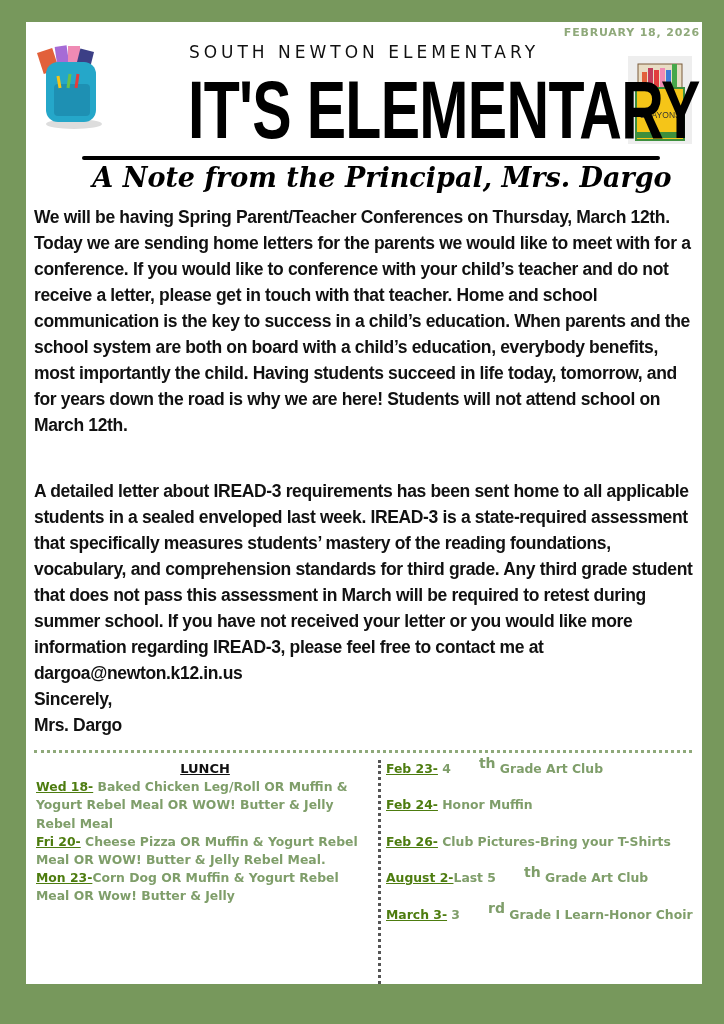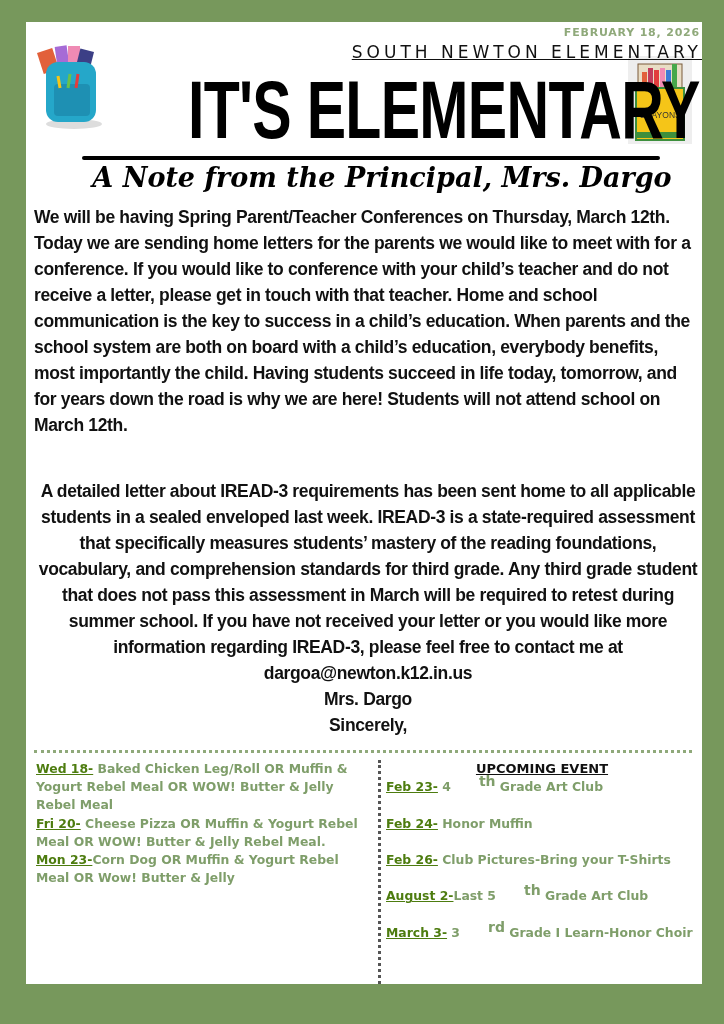--- a/index.html
+++ b/index.html
@@ -1,28 +1,28 @@
 <!DOCTYPE html>
 <html><head>
 <meta charset="utf-8">
 <style>
   * { box-sizing: border-box; margin: 0; padding: 0; }
   html, body { width: 724px; height: 1024px; overflow: hidden; }
   body { background: #77985c; font-family: "Liberation Sans", sans-serif; position: relative; }
   .page { position: absolute; left: 26px; top: 22px; width: 676px; height: 962px; background: #fff; }
   .date { position: absolute; right: 2px; top: 4px; font-size: 11px; font-weight: bold; color: #8fa97a; letter-spacing: 0.8px; font-family: "DejaVu Sans", sans-serif; }
-  .school { position: absolute; left: 0; right: 0; top: 20px; text-align: right; font-size: 17px; letter-spacing: 4px; color: #111; font-family: "DejaVu Sans", sans-serif; text-decoration: underline; }
+  .school { position: absolute; left: 0; right: 0; top: 20px; text-align: center; font-size: 17px; letter-spacing: 4px; color: #111; font-family: "DejaVu Sans", sans-serif; }
   .masthead { position: absolute; left: 92px; top: 44px; width: 500px; height: 88px; text-align: center; font-family: "Liberation Sans Narrow","Liberation Sans", sans-serif; font-weight: bold; font-size: 82px; line-height: 88px; color: #000; transform: scaleX(0.72); transform-origin: center; letter-spacing: -1px; white-space: nowrap; }
   .rule { position: absolute; left: 56px; top: 134px; width: 578px; height: 4px; background: #000; border-radius: 2px; }
   .note-title { position: absolute; left: 0; right: 0; top: 140px; text-align: center; font-family: "DejaVu Serif", serif; font-style: italic; font-weight: bold; font-size: 27px; color: #000; padding-left: 36px; }
   .backpack { position: absolute; left: 10px; top: 22px; width: 70px; height: 86px; }
   .crayons { position: absolute; left: 602px; top: 34px; width: 64px; height: 88px; }
   .body-text { position: absolute; left: 8px; top: 182px; width: 668px; font-family: "Liberation Sans", sans-serif; font-weight: bold; font-size: 17.5px; line-height: 26px; color: #111; letter-spacing: -0.35px; }
   .body-text p { margin-bottom: 40px; }
-  .body-text .sig { margin: 0; text-align: center; }
+  .body-text .sig { margin: 0; }
   .dots-h { position: absolute; left: 8px; top: 728px; width: 658px; border-top: 3px dotted #8fa97a; }
   .dots-v { position: absolute; left: 352px; top: 738px; height: 224px; border-left: 3px dotted #555; }
   .col { position: absolute; top: 738px; font-family: "DejaVu Sans", sans-serif; font-weight: bold; font-size: 12.4px; line-height: 18.2px; }
   .col.lunch { left: 10px; width: 338px; }
   .col.events { left: 360px; width: 312px; }
   .col-head { text-align: center; text-decoration: underline; color: #111; font-size: 13px; }
   .day { color: #4d7c0f; text-decoration: underline; }
   .desc { color: #7f9e6a; }
   .ev { margin-bottom: 18.2px; }
   sup { font-size: 14px; vertical-align: super; line-height: 0; padding-left: 28px; }
@@ -61,34 +61,34 @@
   </svg>
 
   <div class="school">SOUTH NEWTON ELEMENTARY</div>
   <div class="masthead">IT'S ELEMENTARY</div>
   <div class="rule"></div>
   <div class="note-title">A Note from the Principal, Mrs. Dargo</div>
 
   <div class="body-text">
     <p>We will be having Spring Parent/Teacher Conferences on Thursday, March 12th. Today we are sending home letters for the parents we would like to meet with for a conference. If you would like to conference with your child’s teacher and do not receive a letter, please get in touch with that teacher. Home and school communication is the key to success in a child’s education. When parents and the school system are both on board with a child’s education, everybody benefits, most importantly the child. Having students succeed in life today, tomorrow, and for years down the road is why we are here! Students will not attend school on March 12th.</p>
     <p class="sig"> A detailed letter about IREAD-3 requirements has been sent home to all applicable students in a sealed enveloped last week. IREAD-3 is a state-required assessment that specifically measures students’ mastery of the reading foundations, vocabulary, and comprehension standards for third grade. Any third grade student that does not pass this assessment in March will be required to retest during summer school. If you have not received your letter or you would like more information regarding IREAD-3, please feel free to contact me at dargoa@newton.k12.in.us</p>
+    <p class="sig">Sincerely,</p>
     <p class="sig">Mrs. Dargo</p>
-    <p class="sig">Sincerely,</p>
   </div>
 
   <div class="dots-h"></div>
   <div class="dots-v"></div>
 
   <div class="col lunch">
+    <div class="col-head">LUNCH</div>
     <div><span class="day">Wed 18-</span><span class="desc"> Baked Chicken Leg/Roll OR Muffin &amp; Yogurt Rebel Meal OR WOW! Butter &amp; Jelly Rebel Meal</span></div>
     <div><span class="day">Fri 20-</span><span class="desc"> Cheese Pizza OR Muffin &amp; Yogurt Rebel Meal OR WOW! Butter &amp; Jelly Rebel Meal.</span></div>
     <div><span class="day">Mon 23-</span><span class="desc">Corn Dog OR Muffin &amp; Yogurt Rebel Meal OR Wow! Butter &amp; Jelly</span></div>
   </div>
 
   <div class="col events">
-    <div class="col-head">UPCOMING EVENT</div>
     <div class="ev"><span class="day">Feb 23-</span><span class="desc"> 4</span><sup class="desc">th</sup><span class="desc"> Grade Art Club</span></div>
     <div class="ev"><span class="day">Feb 24-</span><span class="desc"> Honor Muffin</span></div>
     <div class="ev"><span class="day">Feb 26-</span><span class="desc"> Club Pictures-Bring your T-Shirts</span></div>
     <div class="ev"><span class="day">August 2-</span><span class="desc">Last 5</span><sup class="desc">th</sup><span class="desc"> Grade Art Club</span></div>
     <div class="ev"><span class="day">March 3-</span><span class="desc"> 3</span><sup class="desc">rd</sup><span class="desc"> Grade I Learn-Honor Choir</span></div>
   </div>
 </div>
 
 </body></html>

